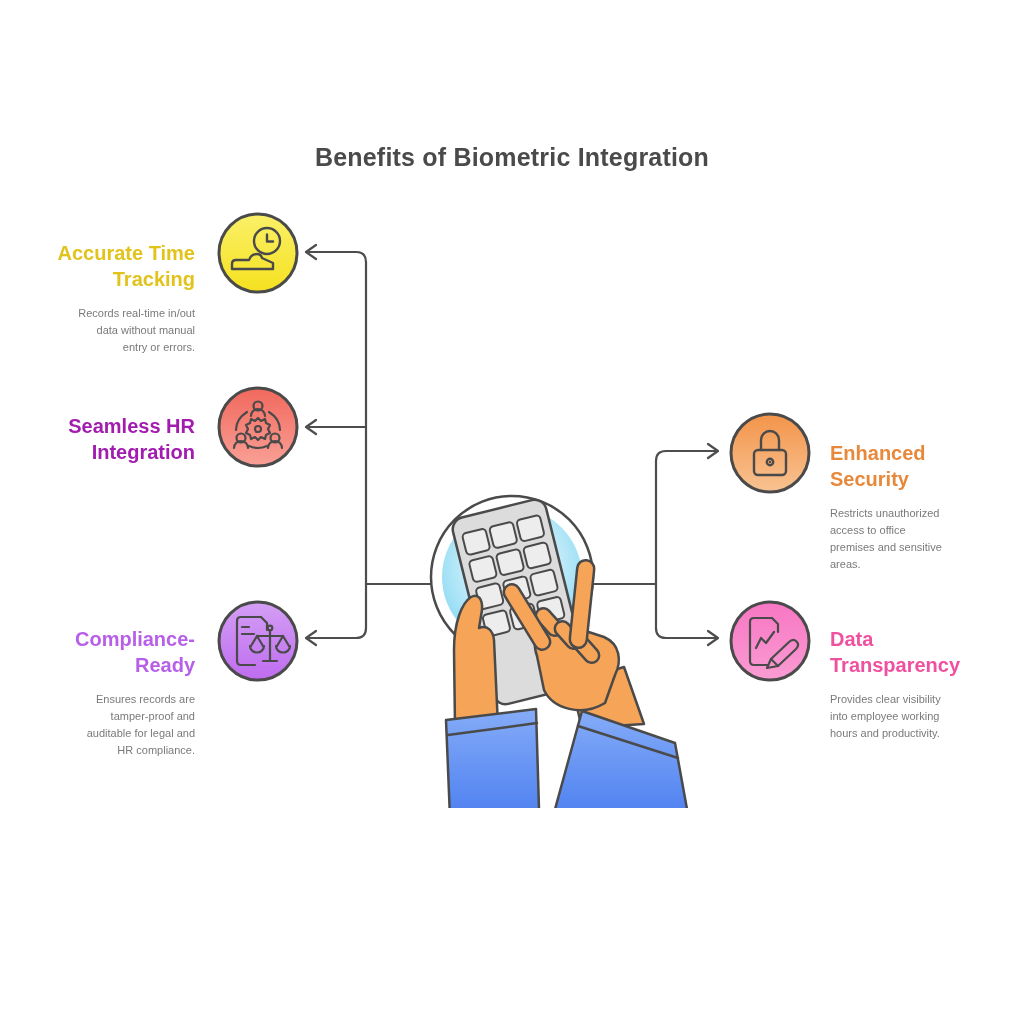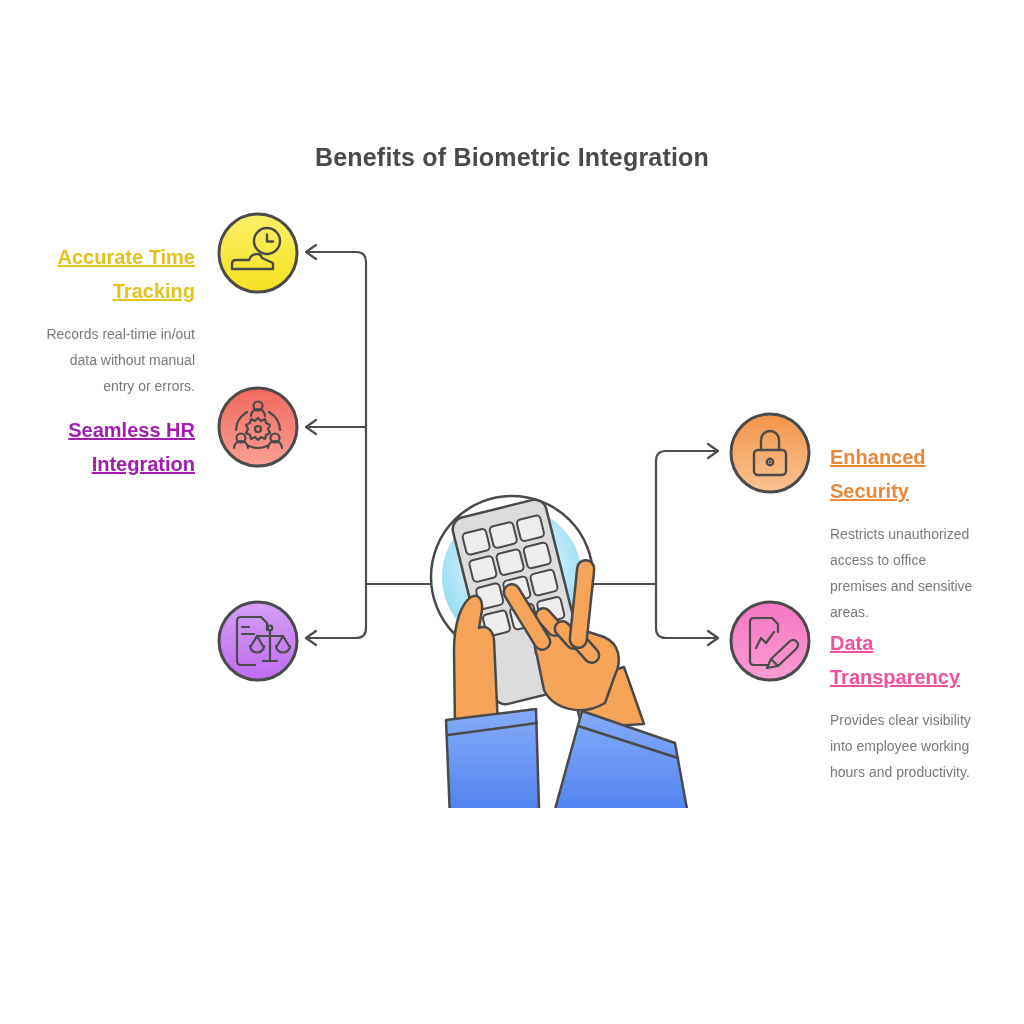--- a/index.html
+++ b/index.html
@@ -2,22 +2,22 @@
 <html><head>
 <meta charset="utf-8">
 <style>
   html,body{margin:0;padding:0;background:#ffffff;}
   #canvas{position:relative;width:1024px;height:808px;background:#ffffff;overflow:hidden;
           font-family:"Liberation Sans",sans-serif;}
   .title{position:absolute;top:143px;left:0;width:100%;margin:0;text-align:center;
          font-size:25px;font-weight:700;color:#4A4A4A;letter-spacing:.2px;}
   .connectors,.badge,.center-art{position:absolute;left:0;top:0;}
   .item{position:absolute;}
-  .item .heading{font-size:20px;font-weight:700;line-height:34px;white-space:pre-line;text-decoration:underline;}
-  .item .desc{margin-top:13px;font-size:14px;line-height:26px;color:#7A7A7A;white-space:pre-line;}
+  .item .heading{font-size:20px;font-weight:700;line-height:26px;white-space:pre-line;}
+  .item .desc{margin-top:13px;font-size:11px;line-height:17px;color:#7A7A7A;white-space:pre-line;}
   .item.left{left:10px;width:185px;text-align:right;}
   .item.right{left:830px;width:192px;text-align:left;}
   .badge{width:84px;height:84px;}
 </style>
 </head>
 <body>
 
 <div id="canvas">
 
   <h1 class="title">Benefits of Biometric Integration</h1>
@@ -93,20 +93,28 @@
     <div class="heading" style="color: rgb(226, 195, 28);">Accurate Time
 Tracking</div>
     <div class="desc">Records real-time in/out
 data without manual
 entry or errors.</div>
   </div>
   <div class="item left" style="top:413px;">
     <div class="heading" style="color: #a21caf;">Seamless HR
 Integration</div>
   </div>
+  <div class="item left" style="top:626px;">
+    <div class="heading" style="color: rgb(183, 95, 233);">Compliance-
+Ready</div>
+    <div class="desc">Ensures records are
+tamper-proof and
+auditable for legal and
+HR compliance.</div>
+  </div>
 
   <div class="item right" style="top:626px;">
     <div class="heading" style="color: rgb(240, 80, 159);">Data
 Transparency</div>
     <div class="desc">Provides clear visibility
 into employee working
 hours and productivity.</div>
   </div>
   <div class="item right" style="top:440px;">
     <div class="heading" style="color: rgb(232, 136, 58);">Enhanced

